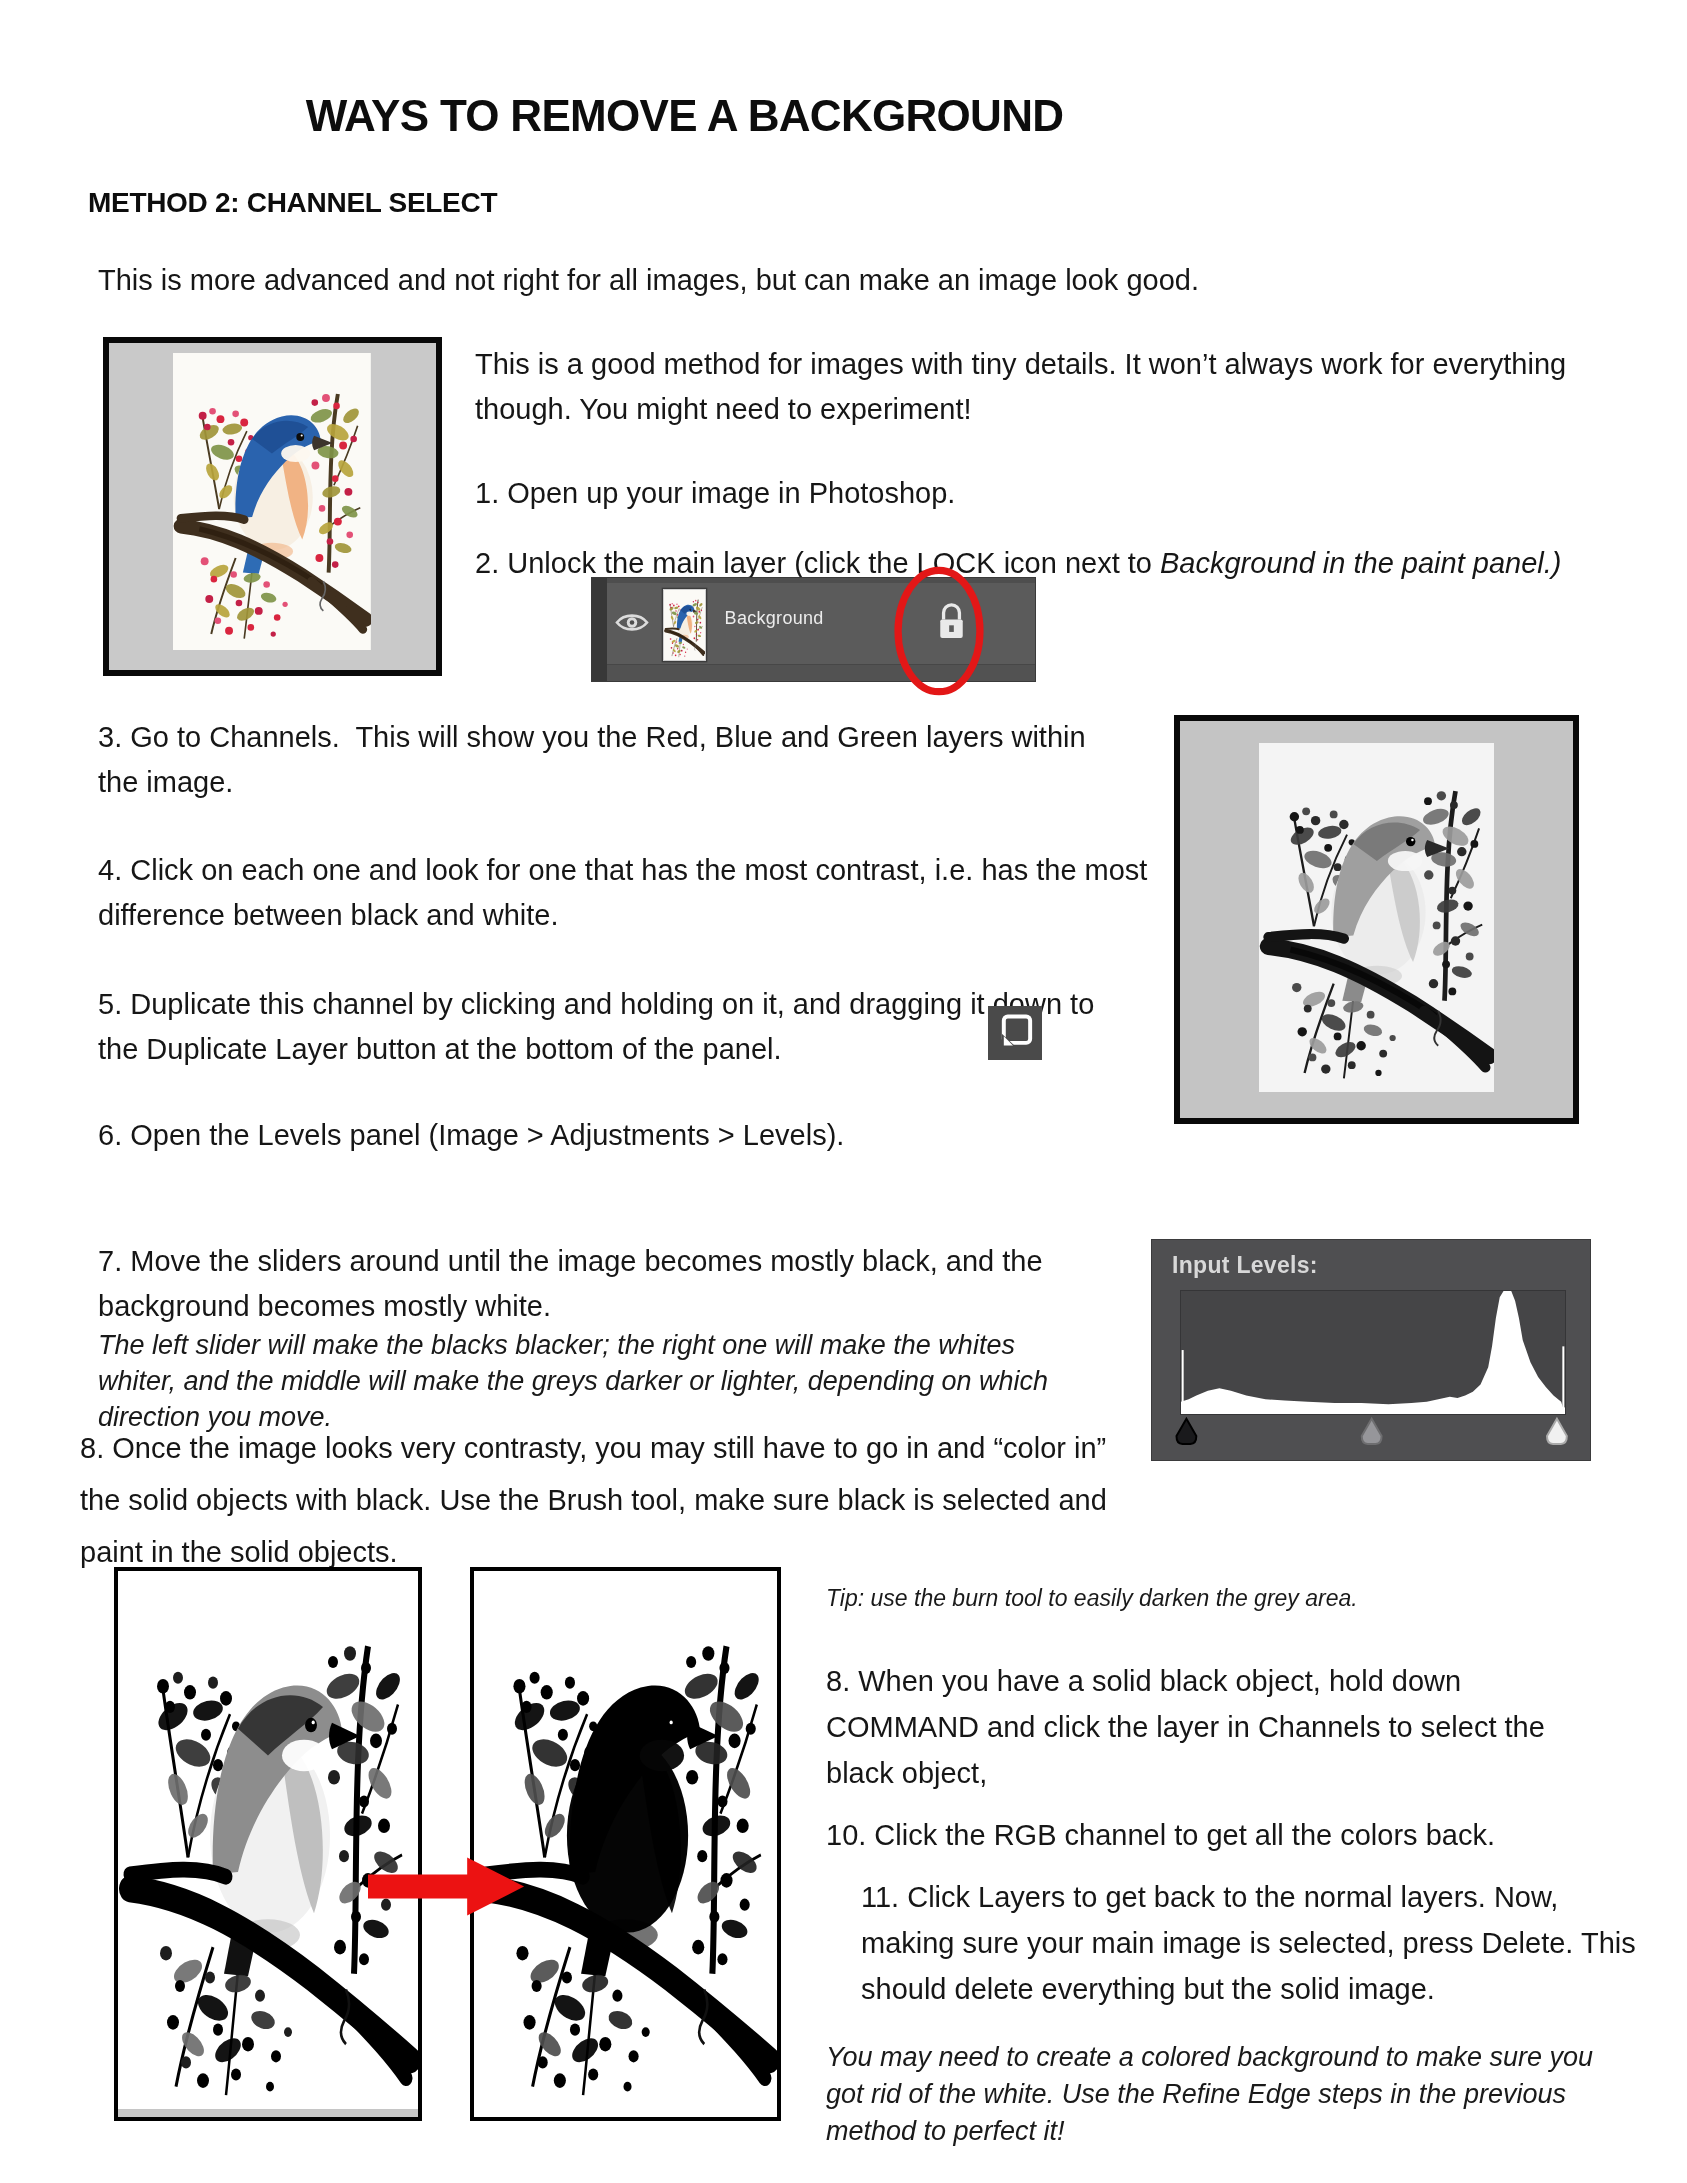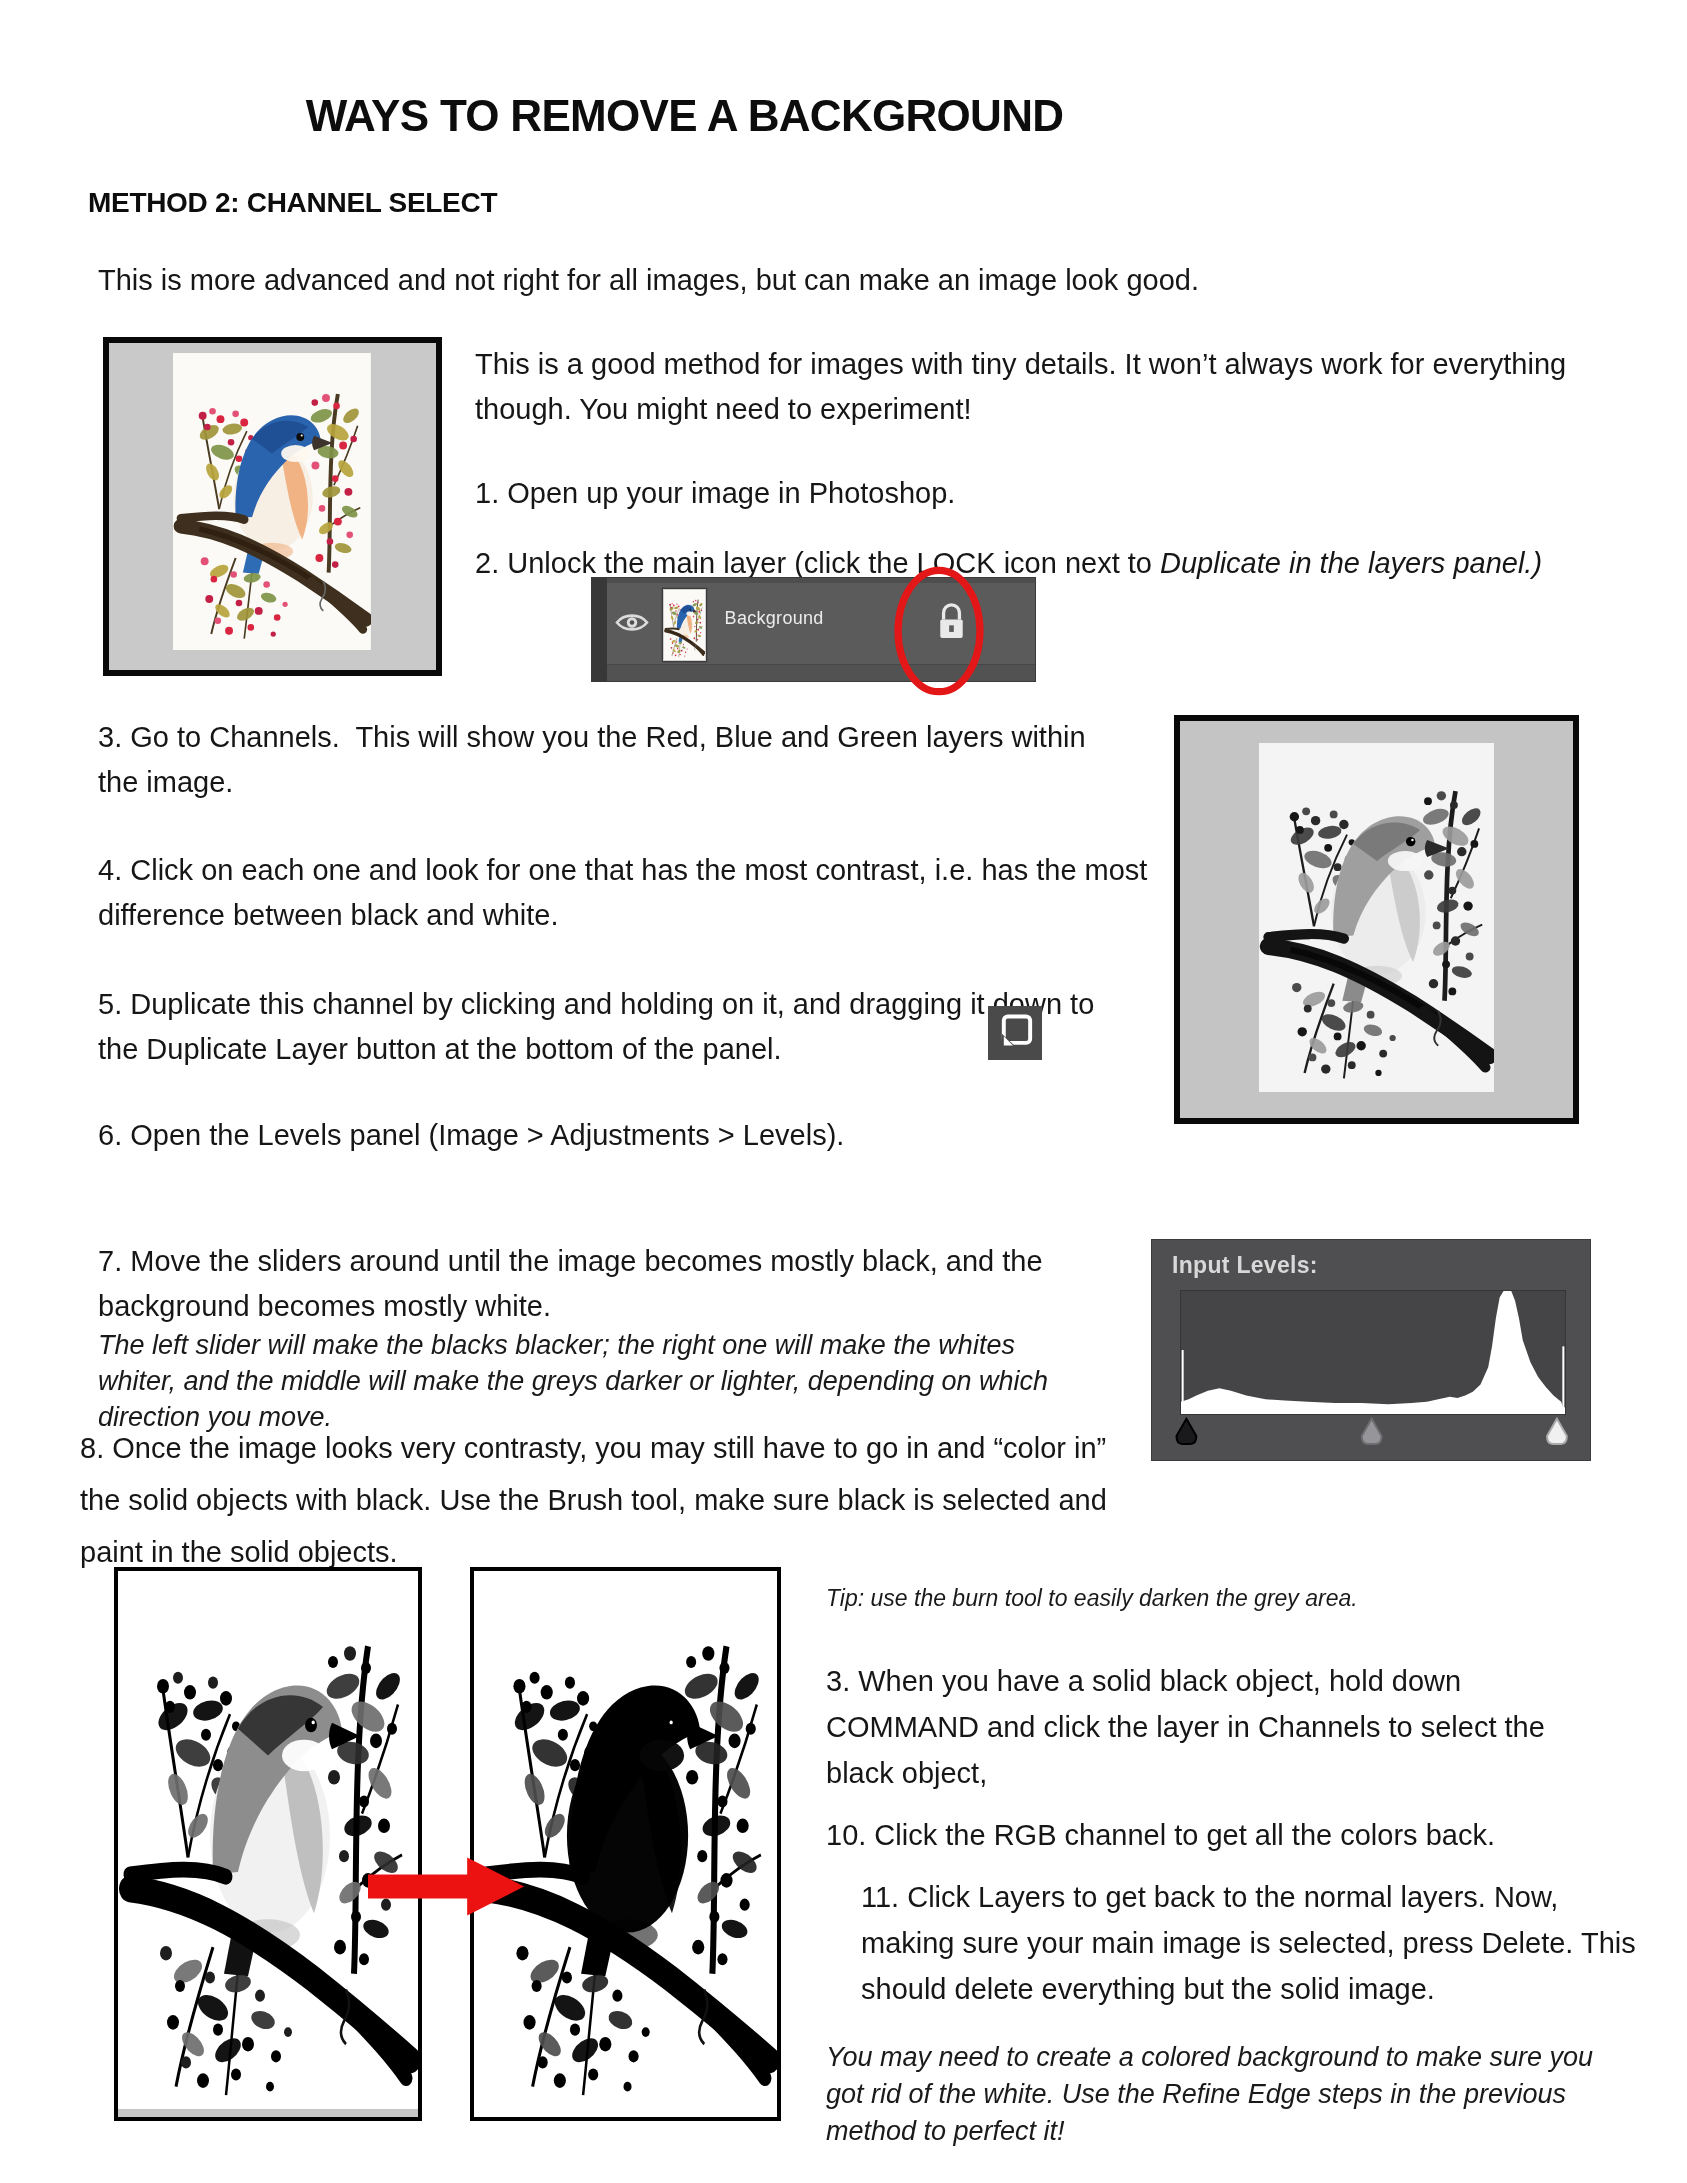--- a/index.html
+++ b/index.html
@@ -132,21 +132,21 @@
           <circle cx="158" cy="400" r="5" fill="#d9253f"></circle>
           <circle cx="152" cy="425" r="4" fill="#c32047"></circle>
           <circle cx="170" cy="380" r="4" fill="#e35177"></circle>
           <path d="M228,345 q7,14 -2,26 q-7,11 2,19" stroke="#666666" stroke-width="2.5" fill="none"></path>
         </svg>
       </div>
   </div>
 
   <div class="abs body-text" style="top:334px;left:475px;width:1098px;margin-top:8px;">This is a good method for images with tiny details. It won’t always work for everything though. You might need to experiment!</div>
   <div class="abs body-text" style="top:471px;left:475px;width:1125px;">1. Open up your image in Photoshop.</div>
-  <div class="abs body-text" style="top:541px;left:475px;width:1138px;"><span>2. Unlock the main layer (click the LOCK icon next to </span><span class="it">Duplicate in the layers panel.)</span></div>
+  <div class="abs body-text" style="top:541px;left:475px;width:1138px;"><span>2. Unlock the main layer (click the LOCK icon next to </span><span class="it">Background in the paint panel.)</span></div>
 
   <div class="abs layers-panel">
     <div class="lp-strip"></div>
     <div class="lp-row">
       <svg style="position:absolute;left:8px;top:25px;" width="34" height="29" viewBox="0 0 52 44">
         <path d="M3,22 C14,8 38,8 49,22 C38,36 14,36 3,22 Z" fill="none" stroke="#dcdcdc" stroke-width="4"></path>
         <circle cx="26" cy="22" r="8" fill="#dcdcdc"></circle>
         <circle cx="26" cy="22" r="3.5" fill="#4e4e4e"></circle>
       </svg>
       <div class="lp-thumb">
@@ -548,19 +548,19 @@
           <circle cx="170" cy="380" r="4" fill="#000000"></circle>
           <path d="M228,345 q7,14 -2,26 q-7,11 2,19" stroke="#111111" stroke-width="2.5" fill="none"></path>
         </svg>
       </div>
   </div>
   <svg class="abs arrow-svg" viewBox="0 0 242 104">
     <polygon id="arrow-poly" points="0,34 150,34 150,8 236,52 150,96 150,70 0,70" fill="#ec1212"></polygon>
   </svg>
 
   <div class="abs note-text" style="top:1580px;left:826px;width:820px;font-size:23px;">Tip: use the burn tool to easily darken the grey area.</div>
-  <div class="abs body-text" style="top:1658px;left:826px;width:787px;line-height:46px;">3. When you have a solid black object, hold down COMMAND and click the layer in Channels to select the black object,</div>
+  <div class="abs body-text" style="top:1658px;left:826px;width:787px;line-height:46px;">8. When you have a solid black object, hold down COMMAND and click the layer in Channels to select the black object,</div>
   <div class="abs body-text" style="top:1813px;left:826px;width:801px;">10. Click the RGB channel to get all the colors back.</div>
   <div class="abs body-text" style="top:1874px;left:826px;width:787px;line-height:46px;margin-left:35px;">11. Click Layers to get back to the normal layers. Now, making sure your main image is selected, press Delete. This should delete everything but the solid image.</div>
   <div class="abs note-text" style="top:2039px;left:826px;width:807px;line-height:37px;">You may need to create a colored background to make sure you got rid of the white. Use the Refine Edge steps in the previous method to perfect it!</div>
 
 </div>
 
 
 </body></html>

